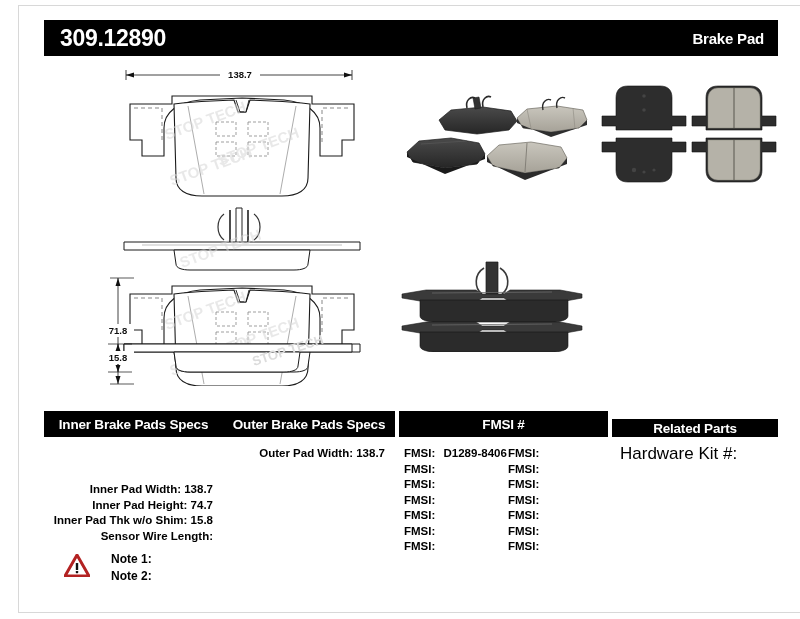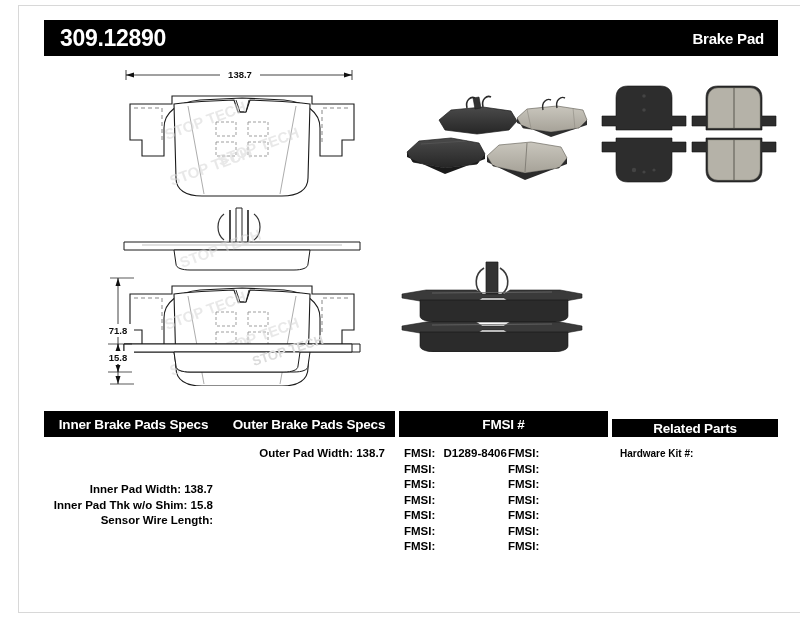--- a/index.html
+++ b/index.html
@@ -141,22 +141,22 @@
   }
   .fmsi-line {
     font-size: 11.5px;
     font-weight: bold;
     line-height: 15.5px;
     white-space: nowrap;
   }
   .fmsi-line .fv { padding-left: 5px; }
 
   .related-line {
-    font-size: 10px;
-    font-weight: bold;
+    font-size: 17px;
+    font-weight: normal;
     line-height: 15.5px;
     padding-left: 8px;
     white-space: nowrap;
   }
 
   
   #notes {
     position: absolute;
     left: 52px; top: 551px;
     display: flex;
@@ -419,20 +419,24 @@
       <div class="th th-related">Related Parts</div>
     </div>
 
     <div class="tbody">
       <div class="col-inner">
         <div class="spec-line">
           <span>Inner Pad Width:</span>
           <span class="sv">138.7</span>
         </div>
         <div class="spec-line">
+          <span>Inner Pad Height:</span>
+          <span class="sv">74.7</span>
+        </div>
+        <div class="spec-line">
           <span>Inner Pad Thk w/o Shim:</span>
           <span class="sv">15.8</span>
         </div>
         <div class="spec-line">
           <span>Sensor Wire Length:</span>
           <span class="sv"></span>
         </div>
       </div>
 
       <div class="col-outer">
@@ -511,13 +515,25 @@
 
       <div class="col-related">
         <div class="related-line">
           <span>Hardware Kit #:</span>
           <span></span>
         </div>
       </div>
     </div>
   </div>
 
+  <div id="notes">
+    <svg id="warn-icon" width="26" height="23" viewBox="0 0 26 23">
+      <polygon points="13,1 25,22 1,22" fill="#ffffff" stroke="#b32222" stroke-width="3" stroke-linejoin="round"></polygon>
+      <polygon points="13,5 21.5,20 4.5,20" fill="#ffffff"></polygon>
+      <rect x="11.8" y="9" width="2.4" height="7" fill="#111" rx="0.6"></rect>
+      <rect x="11.8" y="17" width="2.4" height="2.2" fill="#111" rx="0.6"></rect>
+    </svg>
+    <div id="note-lines">
+      <div class="note-line">Note 1:</div>
+      <div class="note-line">Note 2:</div>
+    </div>
+  </div>
 </div>
 
 </body></html>

